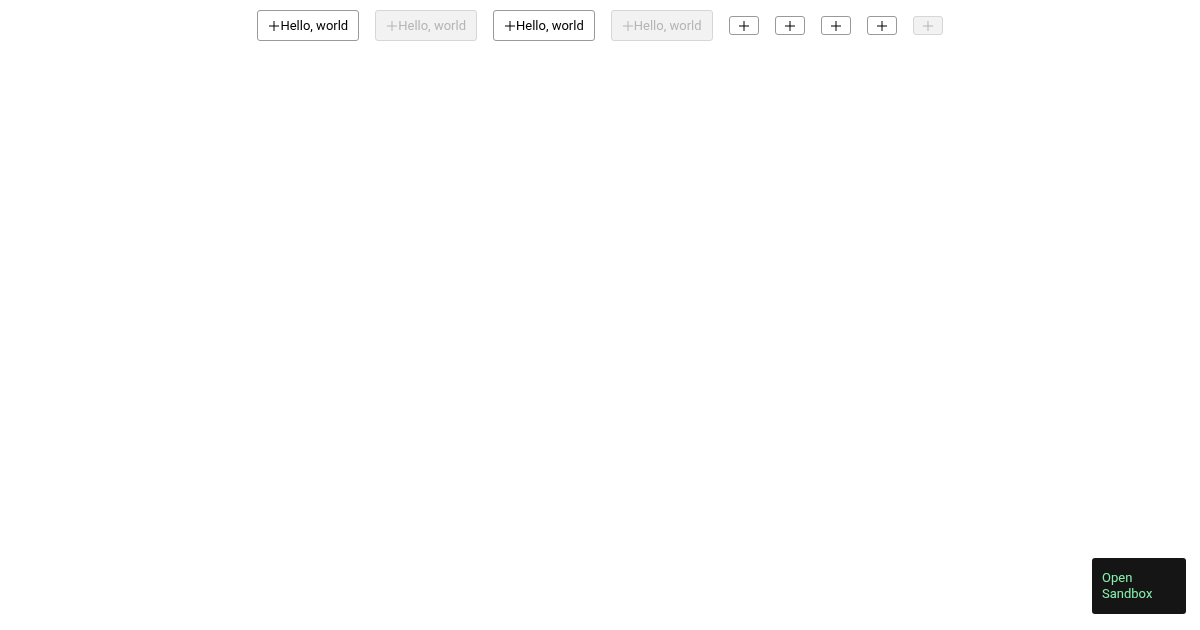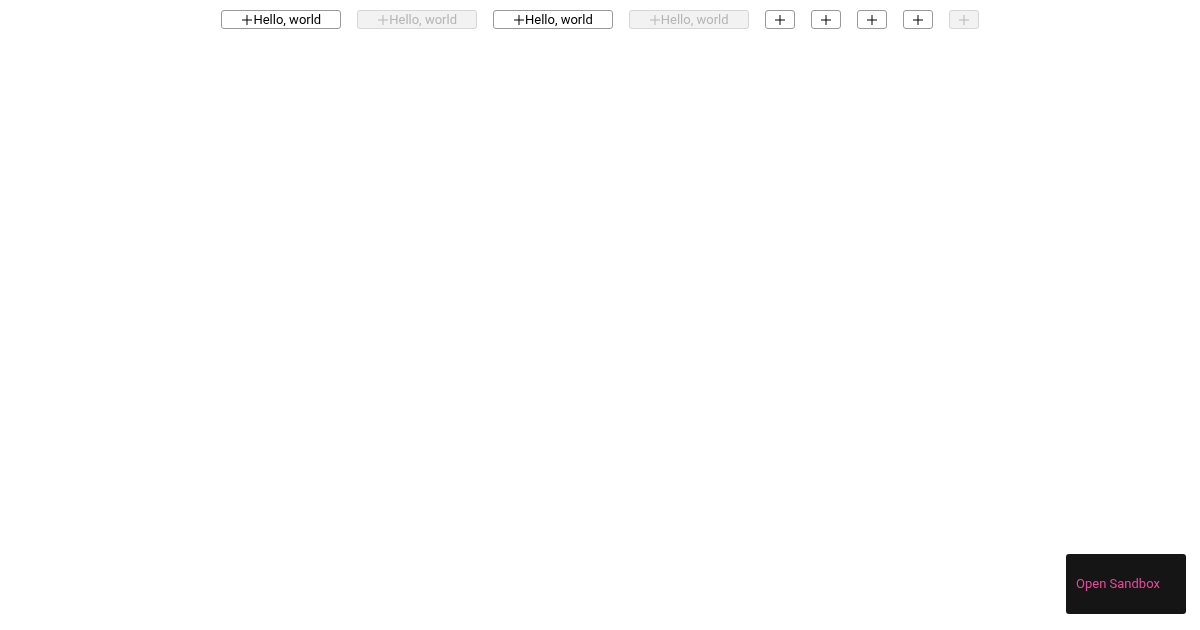--- a/index.html
+++ b/index.html
@@ -22,22 +22,22 @@
       gap: 16px;
       padding-top: 10px;
     }
     .btn {
       display: inline-flex;
       align-items: center;
       justify-content: center;
       border: 1px solid #999999;
       background: #ffffff;
       border-radius: 3px;
-      padding: 2px 19px;
-      height: 19px;
+      padding: 2px 10px;
+      height: 31px;
       cursor: pointer;
       color: #000000;
       font-family: inherit;
       font-size: 13px;
     }
     .btn.disabled {
       border-color: #d6d6d6;
       background: #f2f2f2;
       color: #b5b5b5;
       cursor: default;
@@ -59,26 +59,26 @@
       padding: 0;
     }
     .btn .label {
       white-space: nowrap;
     }
     .open-sandbox {
       position: absolute;
       right: 14px;
       bottom: 16px;
       background: #151515;
-      color: #ec4899;
+      color: #86efac;
       border-radius: 3px;
-      padding: 22px 10px;
+      padding: 12px 10px;
       font-size: 13px;
       line-height: 16px;
-      width: 120px;
+      width: 94px;
       cursor: pointer;
     }
   </style>
 </head>
 <body>
 
 <div class="button-row">
 
   <button class="btn">
     <span class="plus-icon">

